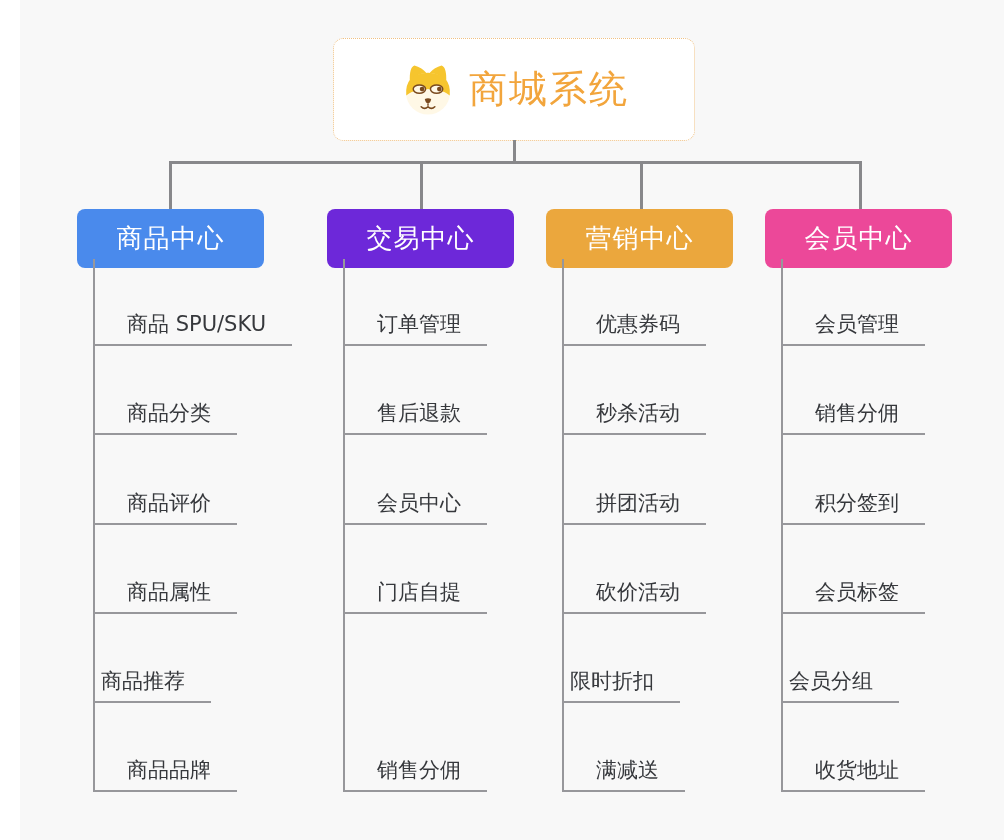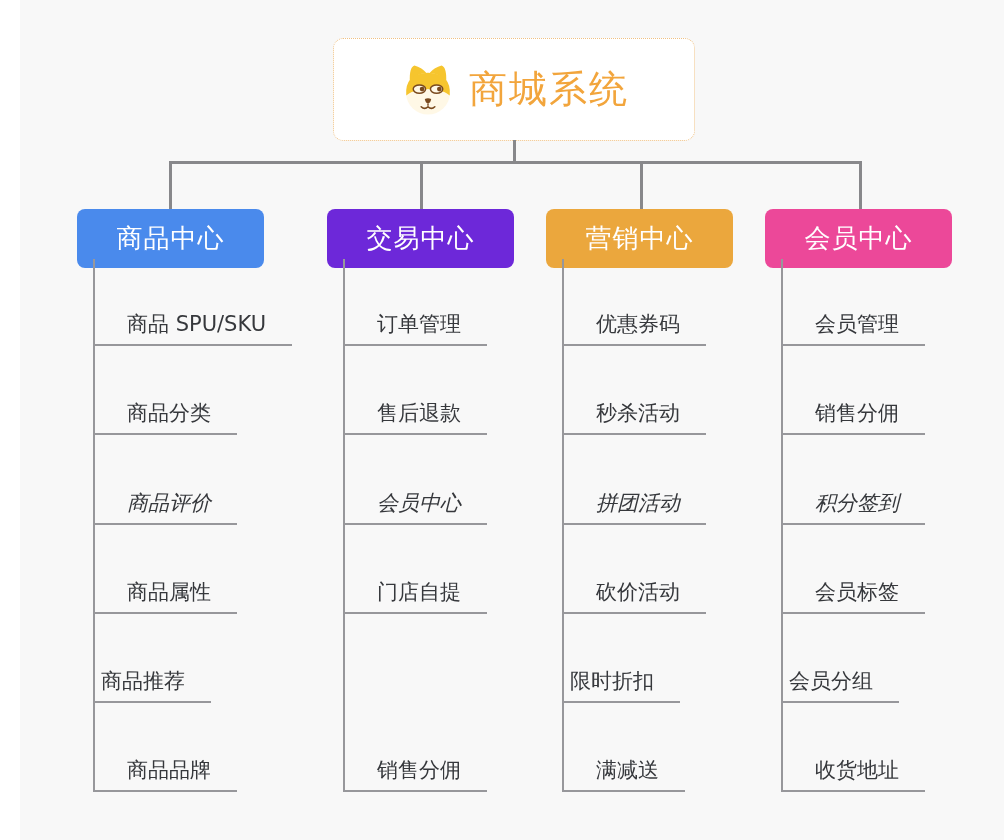--- a/index.html
+++ b/index.html
@@ -43,21 +43,21 @@
   .col-1 { left:73px; }
   .col-2 { left:323px; }
   .col-3 { left:542px; }
   .col-4 { left:761px; }
   .vline { position:absolute; left:0; top:-1px; width:2px; height:533px; background:#97979B; }
   .leaf {
     position:absolute; left:0; white-space:nowrap;
     padding:0 26px 6px 34px; line-height:28px; font-size:21px;
     color:#36383C; border-bottom:2px solid #97979B;
   }
-  .r1 { top:50px; }  .r2 { top:139px; } .r3 { top:229px;font-style:italic; }
+  .r1 { top:50px; }  .r2 { top:139px; } .r3 { top:229px; }
   .r4 { top:318px; } .r5 { top:407px;padding-left:8px; } .r6 { top:496px; }
 </style>
 </head>
 <body>
 
 <div class="canvas" style="background: rgb(248, 248, 248); margin-left: 20px;">
 
   <div class="root-node" style="border-color: rgb(240, 193, 131);">
     <span class="dog-icon">
       <svg viewBox="0 0 64 64" width="58" height="58" aria-hidden="true">

